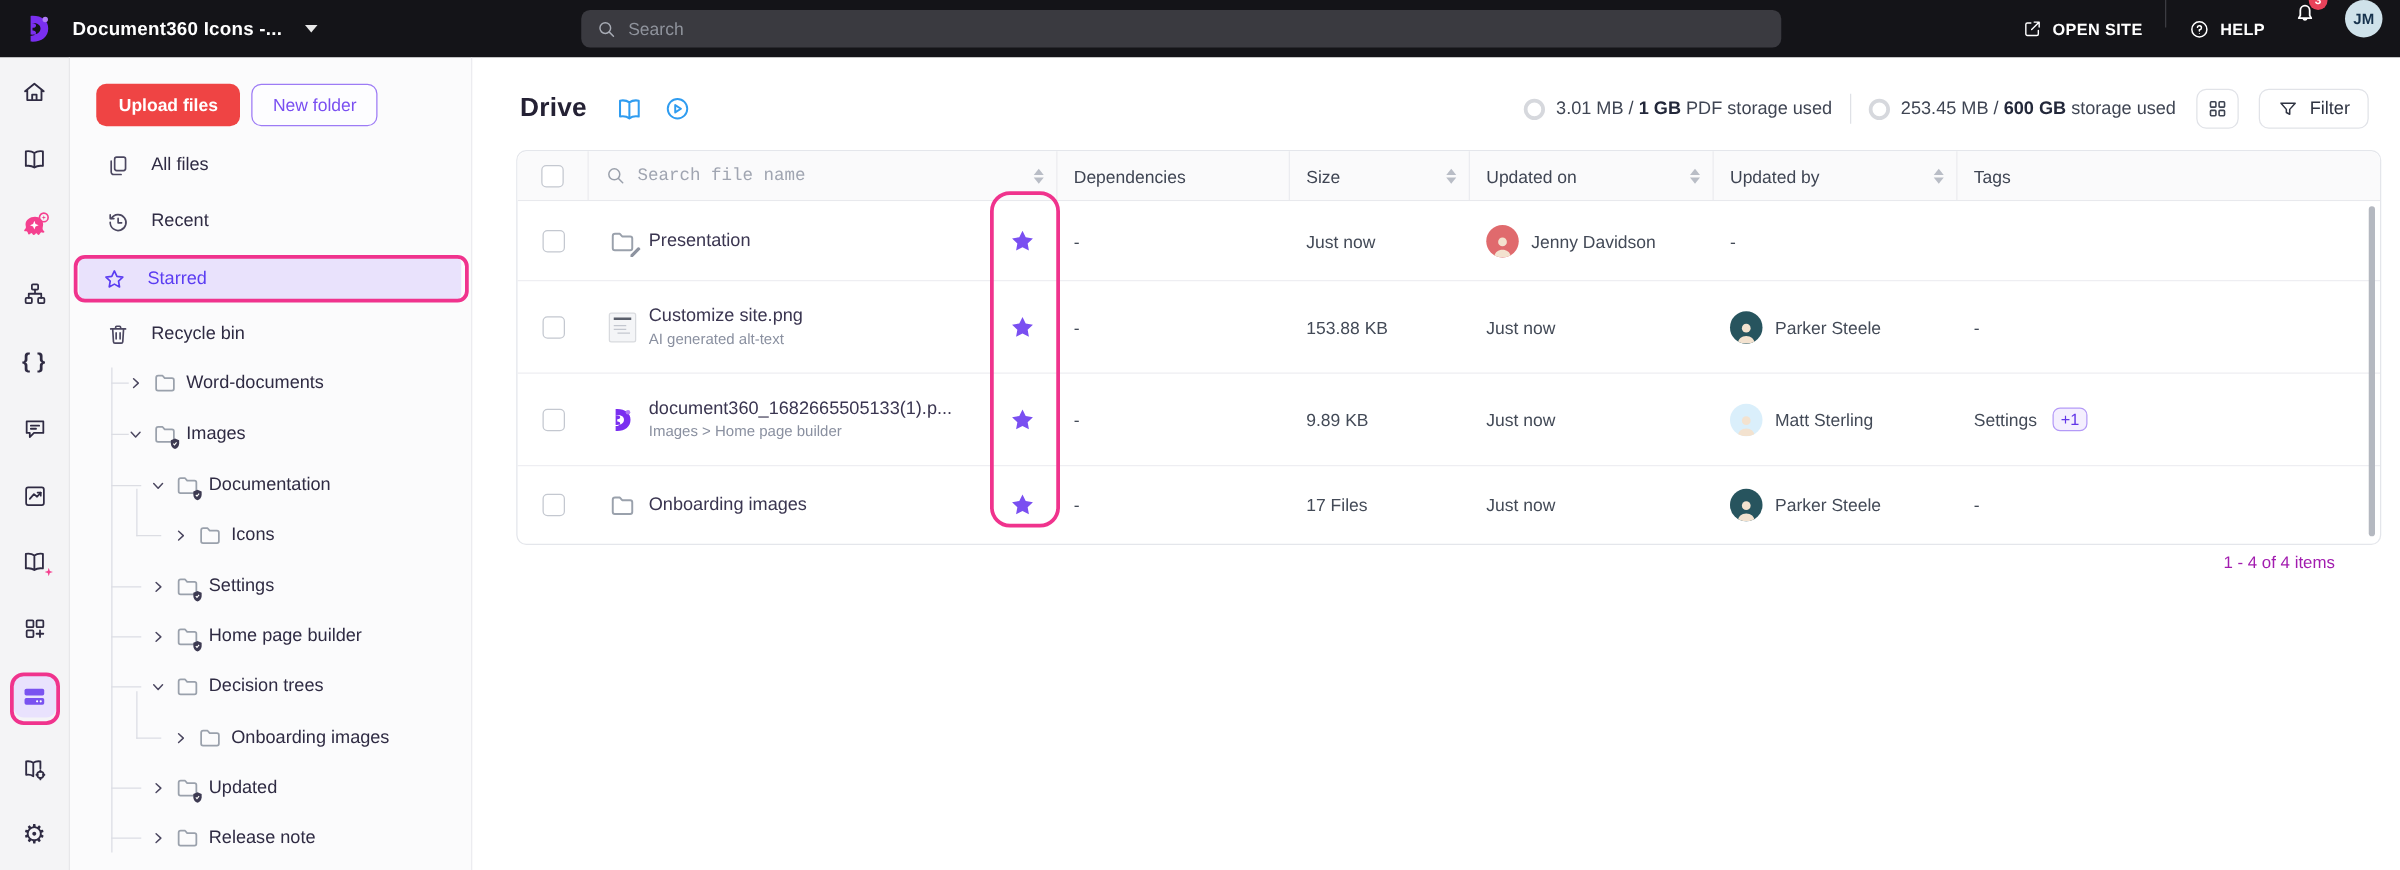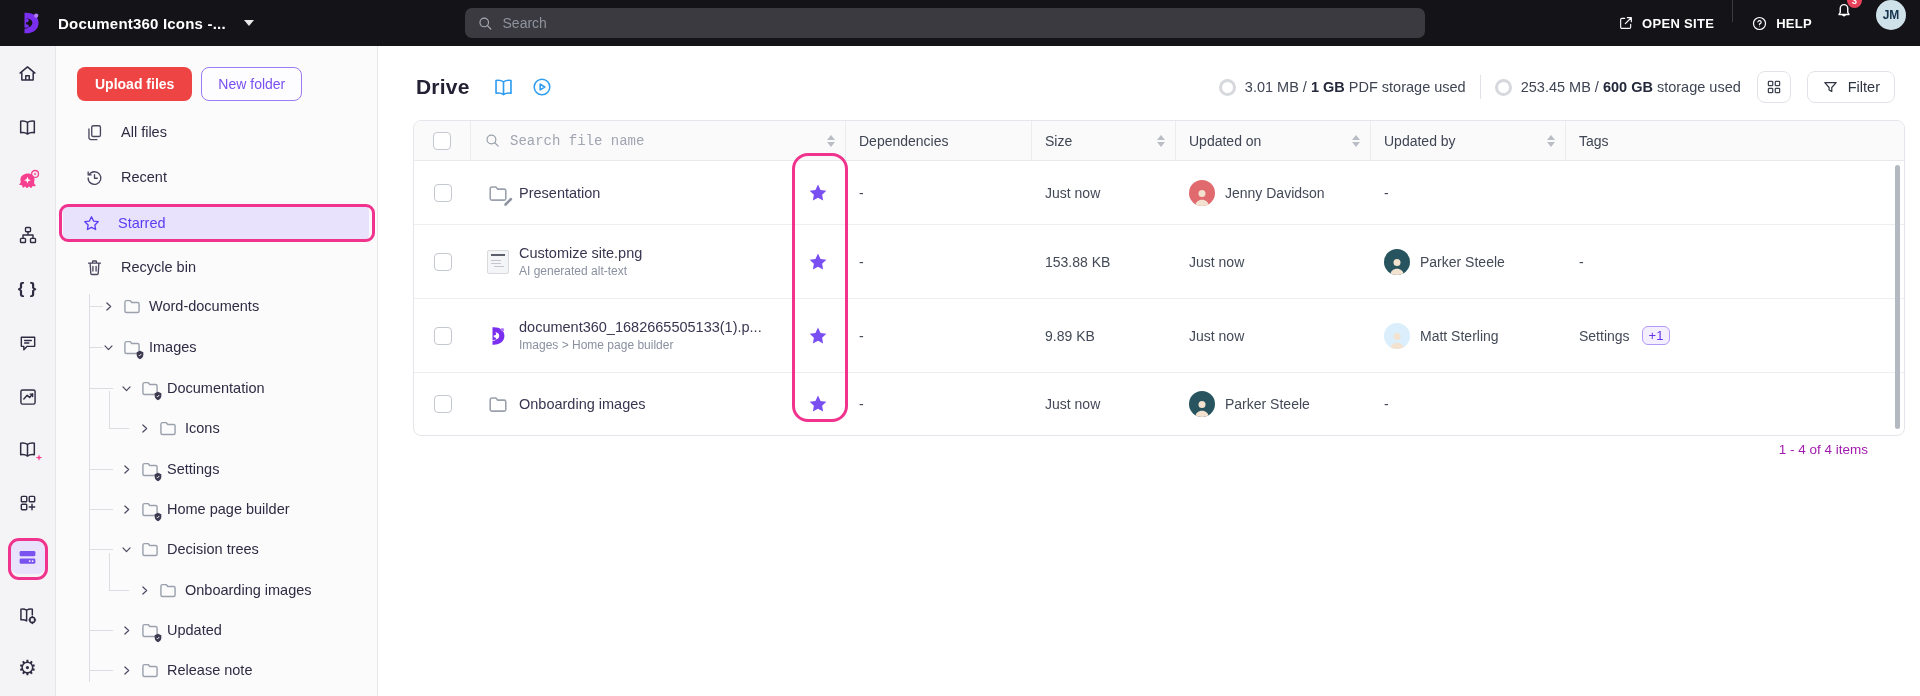--- a/index.html
+++ b/index.html
@@ -698,20 +698,21 @@
                 </svg>
               </span>
             <span class="name-lines">
                 <span class="fname">Onboarding images</span>
               </span>
             <svg class="star" width="22" height="22" viewBox="0 0 24 24">
                 <use href="#i-starfill"></use>
               </svg>
           </div>
           <div class="cell">-</div>
+          <div class="cell">17 Files</div>
           <div class="cell">Just now</div>
           <div class="cell">
               <span class="avatar av-4">
                 <svg width="20" height="20" viewBox="0 0 24 24">
                   <use href="#i-person"></use>
                 </svg>
               </span>
               <span>Parker Steele</span>
             </div>
           <div class="cell">

